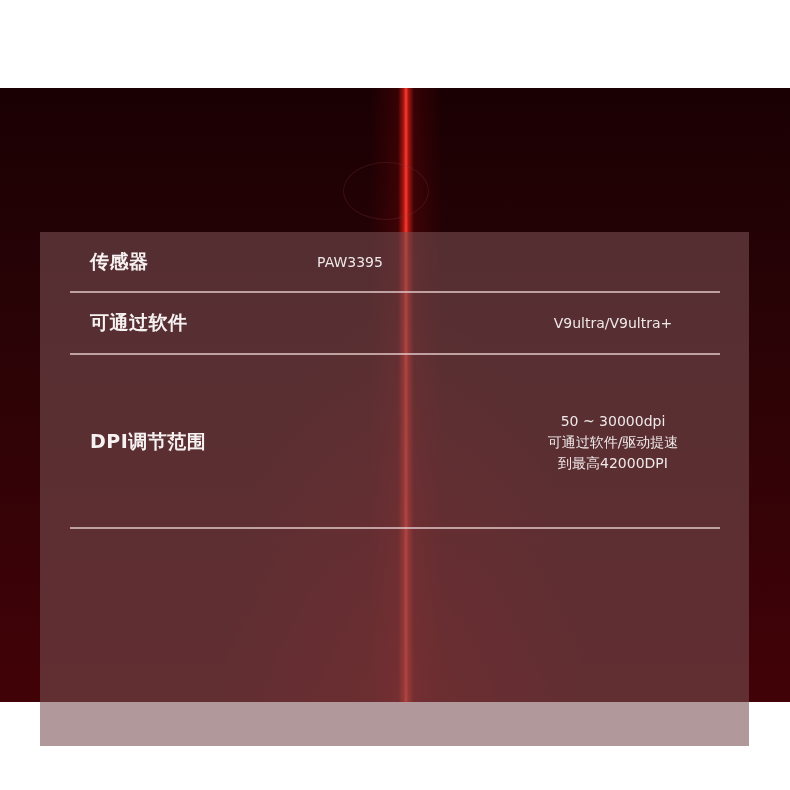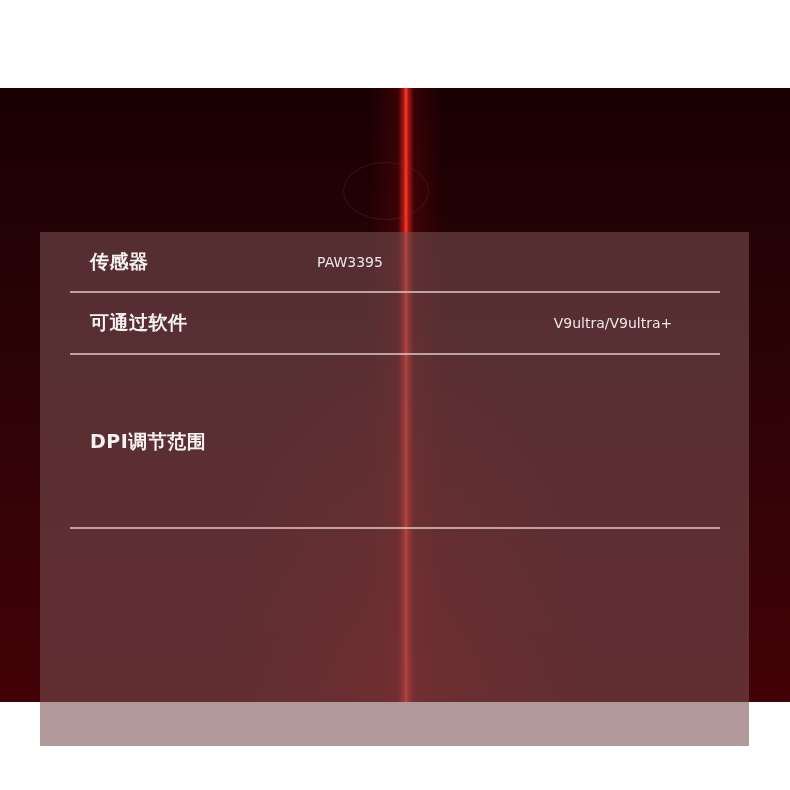--- a/index.html
+++ b/index.html
@@ -64,20 +64,25 @@
   <div class="divider" style="top:59px;"></div>
 
   <div class="row" style="top:71px;height:40px;">
     <span class="cell-label">可通过软件</span>
     <span class="cell-b">V9ultra/V9ultra+</span>
   </div>
   <div class="divider" style="top:121px;"></div>
 
   <div class="row" style="top:124px;height:172px;">
     <span class="cell-label">DPI调节范围</span>
+    <div class="cell-b">
+      <div>50 ~ 30000dpi</div>
+      <div>可通过软件/驱动提速</div>
+      <div>到最高42000DPI</div>
+    </div>
   </div>
   <div class="divider" style="top:295px;"></div>
 
   <div class="row" style="top:246px;height:40px;transform:translateY(0);"></div>
   <div class="row" style="top:245px;height:40px;"></div>
 
   <div class="row" style="top:247px;height:40px;top:246px;"></div>
 
   <div class="row" style="top:246px;height:40px;"></div>
 

